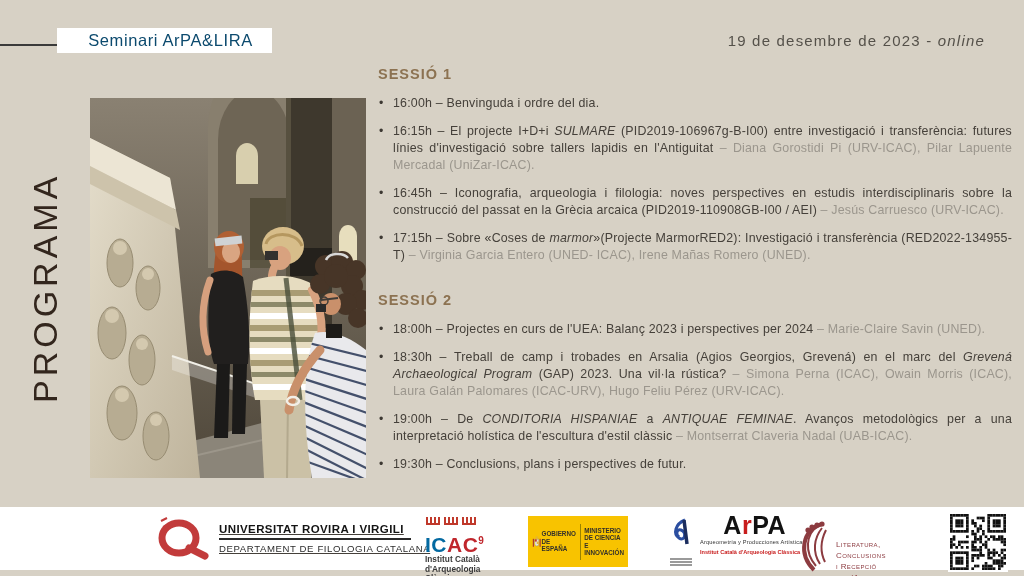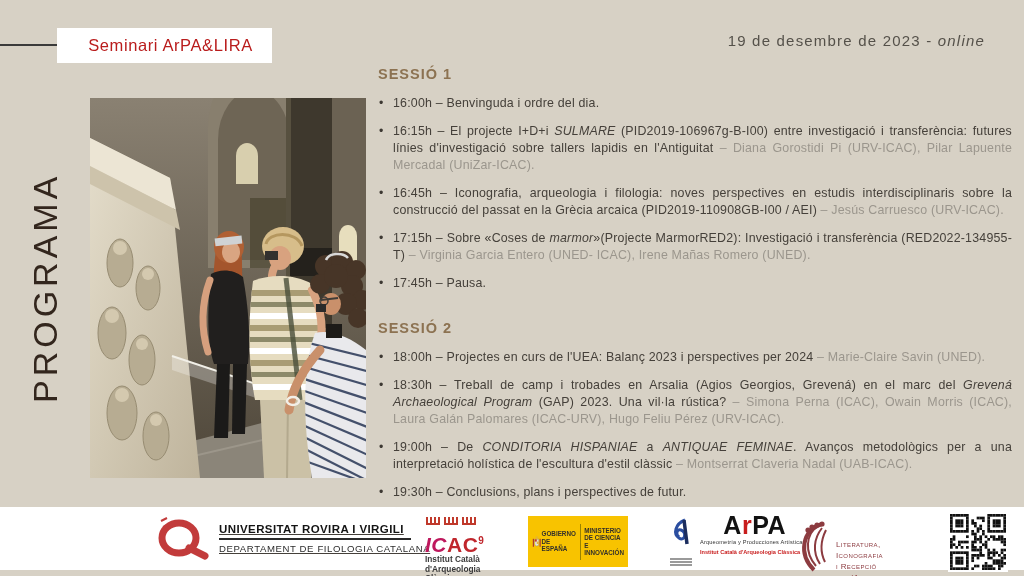--- a/index.html
+++ b/index.html
@@ -11,23 +11,23 @@
   *{box-sizing:border-box;margin:0;padding:0;}
   html,body{width:1024px;height:576px;}
   body{
     position:relative;width:1024px;height:576px;overflow:hidden;
     background:var(--background);
     font-family:"Liberation Sans",sans-serif;color:var(--text-main);
   }
   
   .tick-line{position:absolute;left:0;top:44px;width:57px;height:2px;background:#3a3a3a;}
   .badge{
-    position:absolute;left:57px;top:28px;width:215px;height:35px;background:#fff;
+    position:absolute;left:57px;top:28px;width:215px;height:25px;background:#fff;
     display:flex;align-items:center;justify-content:center;
-    font-size:16.5px;letter-spacing:.6px;color:#b91c1c;padding-left:12px;
+    font-size:16.5px;letter-spacing:.6px;color:#0c4a6e;padding-left:12px;
   }
   .date{
     position:absolute;top:32px;right:39px;font-size:15px;letter-spacing:1.2px;
     color:#55514a;font-weight:400;
   }
   .date .online{font-style:italic;}
   
   .side-title{
     position:absolute;left:16px;top:162px;height:252px;width:58px;
     writing-mode:vertical-rl;transform:rotate(180deg);
@@ -58,21 +58,21 @@
   .footer .logo{position:absolute;}
   
   .urv{left:155px;top:8px;display:flex;align-items:center;text-decoration:underline;}
   .urv-text{margin-left:10px;width:192px;}
   .urv-l1{font-size:11.5px;font-weight:700;letter-spacing:.4px;color:#141414;white-space:nowrap;}
   .urv-rule{height:2px;background:#2a2a2a;margin:3px 0 3px 0;}
   .urv-l2{font-size:9.6px;letter-spacing:.6px;color:#2d2d2d;white-space:nowrap;}
   
   .icac{left:425px;top:6px;width:88px;}
   .icac-name{font-size:21px;font-weight:700;letter-spacing:.5px;line-height:20px;}
-  .icac-ic{color:#be185d;font-style:italic;}
+  .icac-ic{color:#0369a1;}
   .icac-ac{color:var(--icac-red);}
   .icac-sup{font-size:10px;color:var(--icac-red);vertical-align:super;}
   .icac-l1,.icac-l2{font-size:8.3px;font-weight:700;color:#3a3a3a;line-height:9.5px;}
   
   .gob{left:528px;top:9px;width:100px;height:51px;background:var(--gobierno-yellow);
        display:flex;align-items:center;padding:0 4px;}
   .gob-txt{font-size:6.3px;font-weight:700;color:#33302a;line-height:7.5px;white-space:pre-line;}
   .gob-div{width:1px;height:36px;background:#9a8200;margin:0 4px;}
   
   .blu{left:668px;top:11px;width:26px;text-align:center;}
@@ -227,21 +227,20 @@
   </svg>
 </div>
 
 <div class="content" id="sessions">
     <div class="session-title">SESSIÓ 1</div>
     <ul class="agenda">
       <li class="agenda-item"><span class="seg-main">16:00h – Benvinguda i ordre del dia.</span></li>
       <li class="agenda-item"><span class="seg-main">16:15h – El projecte I+D+i </span><span class="seg-italic">SULMARE</span><span class="seg-main"> (PID2019-106967g-B-I00) entre investigació i transferència: futures línies d'investigació sobre tallers lapidis en l'Antiguitat </span><span class="seg-speaker">– Diana Gorostidi Pi (URV-ICAC), Pilar Lapuente Mercadal (UniZar-ICAC).</span></li>
       <li class="agenda-item"><span class="seg-main">16:45h – Iconografia, arqueologia i filologia: noves perspectives en estudis interdisciplinaris sobre la construcció del passat en la Grècia arcaica (PID2019-110908GB-I00 / AEI) </span><span class="seg-speaker">– Jesús Carruesco (URV-ICAC).</span></li>
       <li class="agenda-item"><span class="seg-main">17:15h – Sobre «Coses de </span><span class="seg-italic">marmor</span><span class="seg-main">»(Projecte MarmorRED2): Investigació i transferència (RED2022-134955-T) </span><span class="seg-speaker">– Virginia Garcia Entero (UNED- ICAC), Irene Mañas Romero (UNED).</span></li>
-      <li class="agenda-item"><span class="seg-main">17:45h – Pausa.</span></li>
     </ul>
     <div class="session-title">SESSIÓ 2</div>
     <ul class="agenda">
       <li class="agenda-item"><span class="seg-main">18:00h –  Projectes en curs de l'UEA: Balanç 2023 i perspectives per 2024 </span><span class="seg-speaker">– Marie-Claire Savin (UNED).</span></li>
       <li class="agenda-item"><span class="seg-main">18:30h – Treball de camp i trobades en Arsalia (Agios Georgios, Grevená) en el marc del </span><span class="seg-italic">Grevená Archaeological Program</span><span class="seg-main"> (GAP) 2023. Una vil·la rústica? </span><span class="seg-speaker">–  Simona Perna (ICAC), Owain Morris (ICAC), Laura Galán Palomares (ICAC-URV), Hugo Feliu Pérez (URV-ICAC).</span></li>
       <li class="agenda-item"><span class="seg-main">19:00h – De </span><span class="seg-italic">CONDITORIA HISPANIAE</span><span class="seg-main"> a </span><span class="seg-italic">ANTIQUAE FEMINAE</span><span class="seg-main">. Avanços metodològics per a una interpretació holística de l'escultura d'estil clàssic </span><span class="seg-speaker">– Montserrat Claveria Nadal (UAB-ICAC).</span></li>
       <li class="agenda-item"><span class="seg-main">19:30h – Conclusions, plans i perspectives de futur.</span></li>
     </ul>
   </div>
 
@@ -320,21 +319,21 @@
       </g>
       <g fill="#8c3b40">
         <circle cx="26" cy="4" r="2.6"></circle>
           <circle cx="21" cy="5" r="2.6"></circle>
         <circle cx="16" cy="7" r="2.6"></circle>
           <circle cx="12" cy="10" r="2.6"></circle>
       </g>
     </svg>
     <div class="lira-text">
       <div>Literatura,</div>
-      <div>Iconografia</div>
+      <div>Conclusions</div>
       <div>i Recepció</div>
       <div>de l'Antiguitat</div>
     </div>
   </div>
 
   <div class="logo qr">
     <svg id="qr-svg" viewBox="0 0 56 56">
         <rect x="0.00" y="0.00" width="2.72" height="2.72"></rect>
         <rect x="2.67" y="0.00" width="2.72" height="2.72"></rect>
         <rect x="5.33" y="0.00" width="2.72" height="2.72"></rect>

